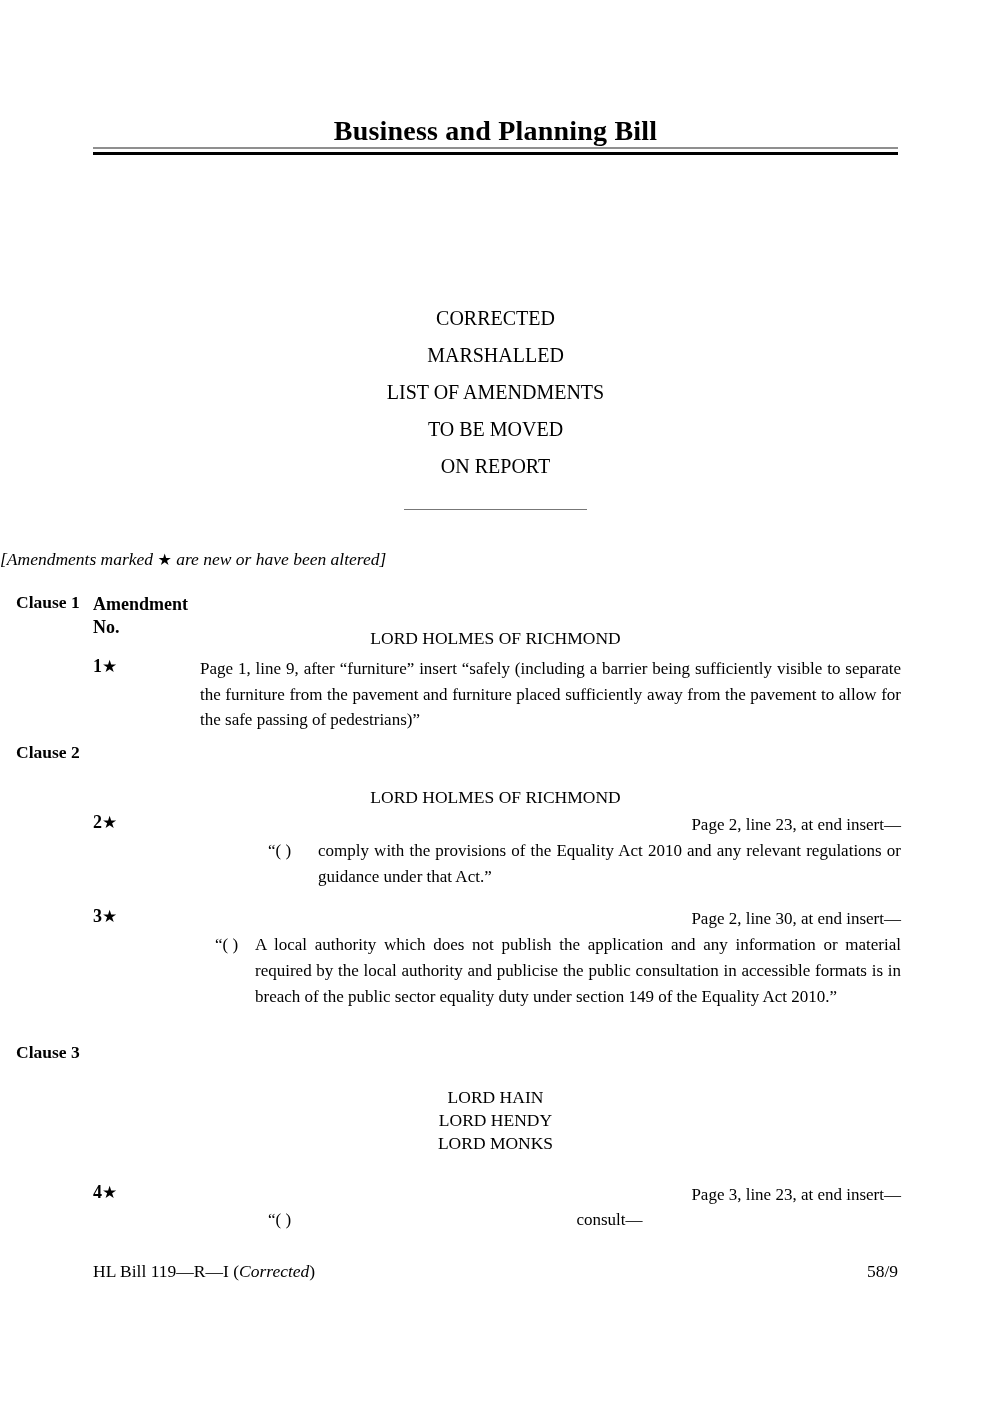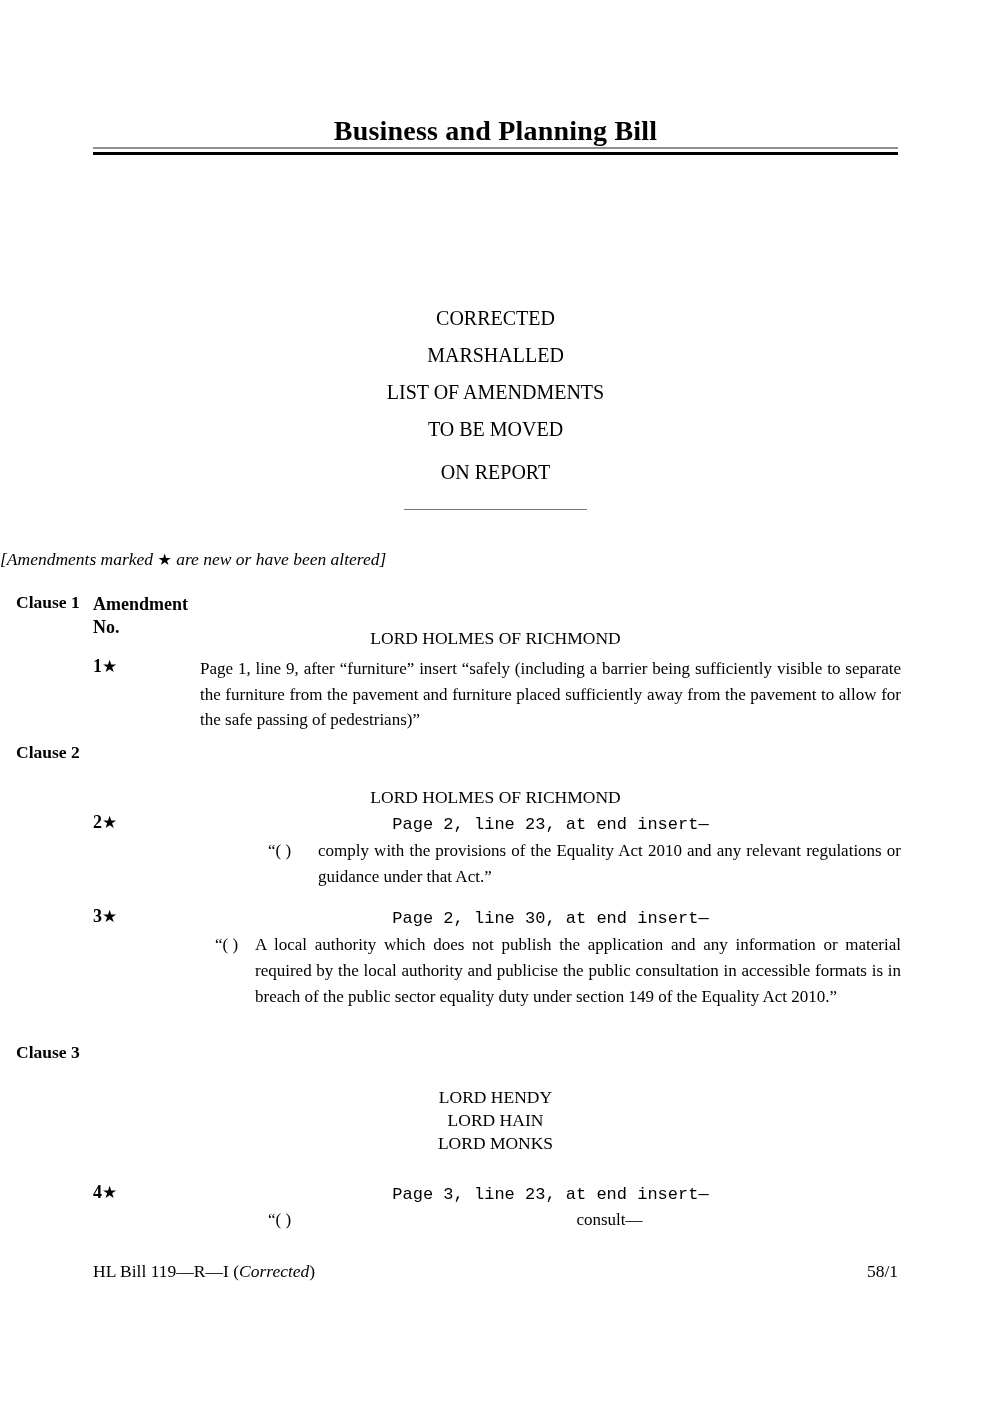--- a/index.html
+++ b/index.html
@@ -38,21 +38,21 @@
   }
 
   
   .stage-headings {
     position: absolute;
     top: 300px; left: 0; width: 100%;
     text-align: center;
     font-size: 20px;
     line-height: 37px;
   }
-  .stage-headings .last { margin-top: 6px; }
+  .stage-headings .last { margin-top: 0; }
 
   .center-rule {
     position: absolute;
     top: 509px; left: 404px; width: 183px; height: 0;
     border-top: 1.5px solid #777777;
   }
 
   .star-note {
     position: absolute;
     top: 549px; left: 0; width: 100%;
@@ -96,21 +96,21 @@
     font-size: 18px;
     white-space: nowrap;
   }
   .amd-num .star-glyph { font-weight: normal; font-size: 17px; }
   .amd-text {
     position: absolute;
     left: 200px; width: 701px;
     text-align: justify;
     line-height: 25.5px;
   }
-  .amd-text.single { text-align: center; font-family: Liberation Mono, monospace; }
+  .amd-text.single { text-align: right; }
 
   .sub {
     position: absolute;
     display: flex;
     line-height: 26px;
   }
   .sub.deep    { left: 268px; width: 633px; }
   .sub.shallow { left: 215px; width: 686px; }
   .sub-marker  { flex: 0 0 auto; white-space: pre; }
   .deep .sub-marker    { width: 50px; }
@@ -181,32 +181,32 @@
     <div class="amd-num"><span>3</span><span class="star-glyph">★</span></div>
     <div class="amd-text single">Page 2, line 30, at end insert—</div>
   </div>
   <div class="sub shallow" style="top:932px">
     <span class="sub-marker">“( )</span>
     <div class="sub-text">A local authority which does not publish the application and any information or material required by the local authority and publicise the public consultation in accessible formats is in breach of the public sector equality duty under section 149 of the Equality Act 2010.”</div>
   </div>
 
   <div class="clause-heading" style="top:1042px">Clause 3</div>
   <div class="sponsors" style="top:1086px">
+    <div>LORD HAIN</div>
     <div>LORD HENDY</div>
-    <div>LORD HAIN</div>
     <div>LORD MONKS</div>
   </div>
 
   <div class="amendment" style="top:1182px">
     <div class="amd-num"><span>4</span><span class="star-glyph">★</span></div>
     <div class="amd-text single">Page 3, line 23, at end insert—</div>
   </div>
   <div class="sub deep" style="top:1207px">
     <span class="sub-marker">“( )</span>
     <div class="sub-text single">consult—</div>
   </div>
 
   <div class="footer">
     <span class="bill-ref"><span>HL Bill 119—R—I (</span><span class="it">Corrected</span><span>)</span></span>
-    <span class="sheet-no">58/1</span>
+    <span class="sheet-no">58/9</span>
   </div>
 
 </div>
 
 </body></html>

